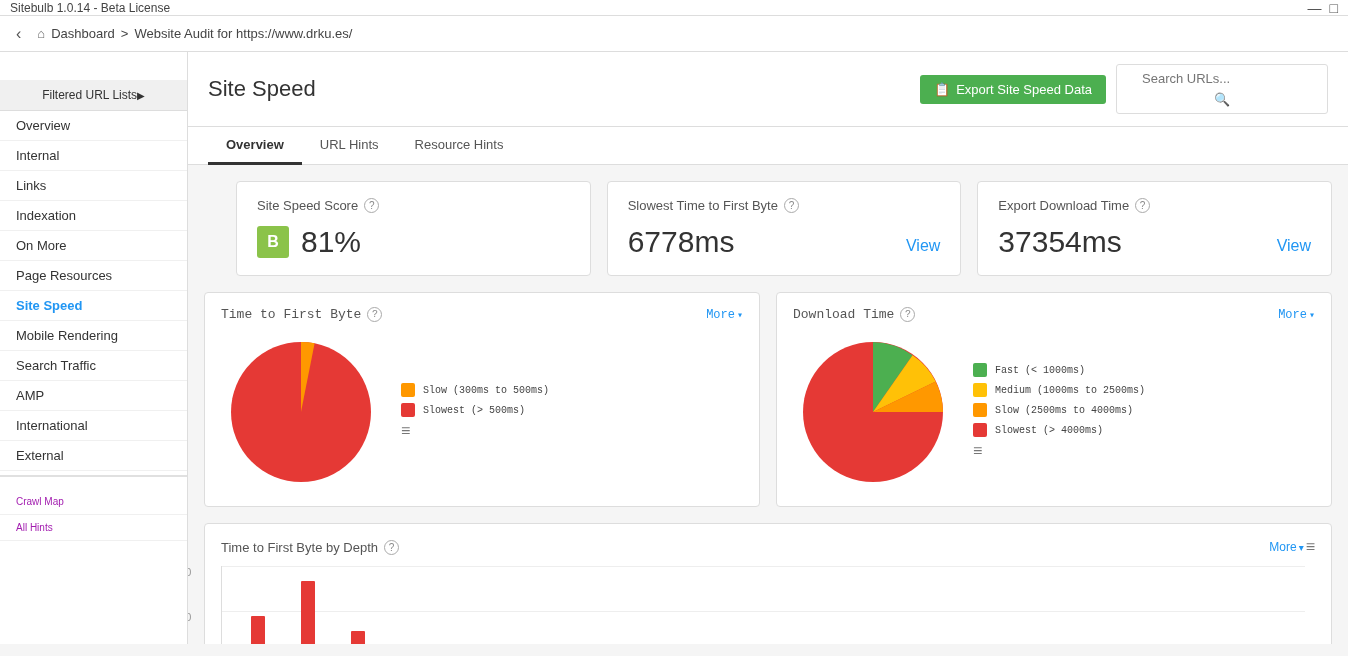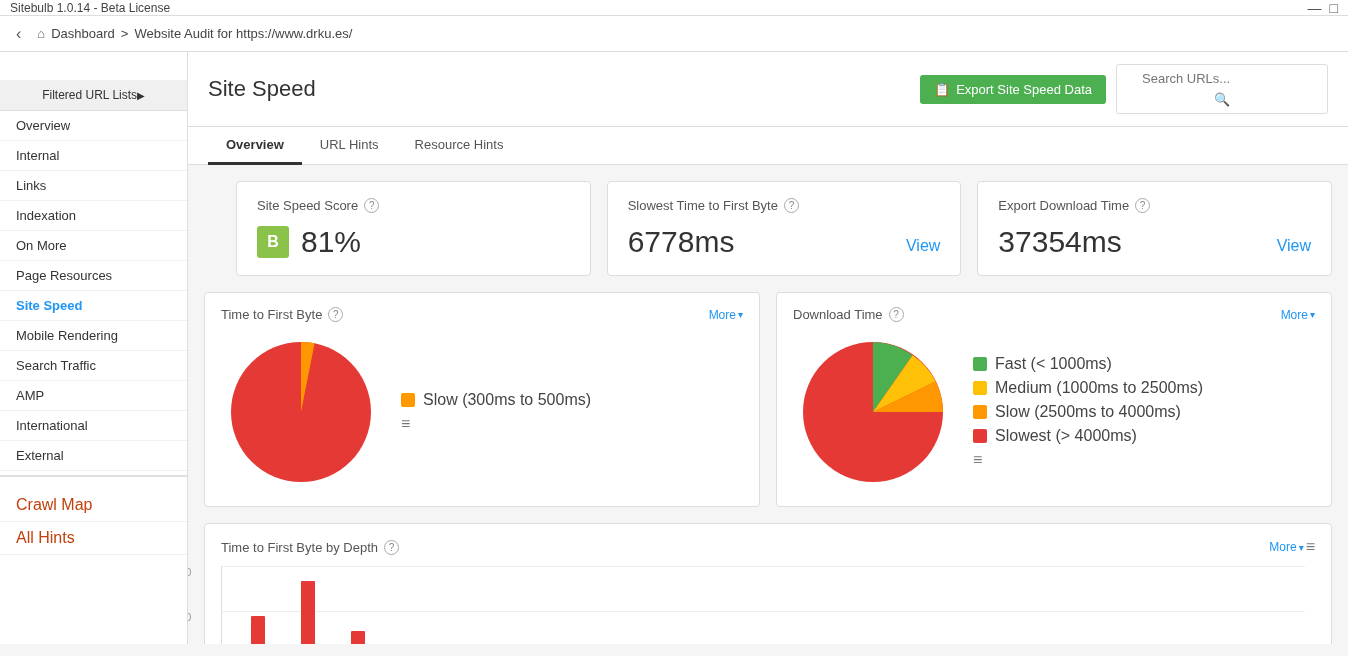--- a/index.html
+++ b/index.html
@@ -62,21 +62,21 @@
     .sidebar-nav li a {
       display: block;
       padding: 7px 16px;
       color: #333;
       text-decoration: none;
       font-size: 13px;
       border-bottom: 1px solid #f0f0f0;
     }
     .sidebar-nav li.active a { color: #2196F3; font-weight: bold; }
     .sidebar-divider { border-top: 2px solid #e0e0e0; margin: 4px 0; }
-    .sidebar-nav li.extra a { color: #c2410c; font-size: 16px; }
+    .sidebar-nav li.extra a { color: #a21caf; font-size: 10px; }
 
     
     .main-content {
       flex: 1;
       overflow-y: auto;
       padding: 0;
       background: #f5f5f5;
     }
 
     
@@ -194,20 +194,21 @@
       display: flex;
       align-items: center;
       justify-content: space-between;
     }
 
     
     .chart-row {
       display: flex;
       gap: 16px;
       margin-bottom: 16px;
+      font-family: Liberation Mono, monospace;
     }
     .chart-card {
       background: #fff;
       border: 1px solid #ddd;
       border-radius: 4px;
       padding: 14px 16px;
       flex: 1;
     }
     .chart-card-header {
       display: flex;
@@ -238,21 +239,21 @@
     }
 
     
     .pie-wrap {
       width: 160px;
       height: 160px;
       flex-shrink: 0;
     }
 
     
-    .legend { font-size: 16px; color: #444; text-align: right; }
+    .legend { font-size: 10px; color: #444; text-align: right; }
     .legend-item {
       display: flex;
       align-items: center;
       gap: 8px;
       margin-bottom: 6px;
     }
     .legend-dot {
       width: 14px;
       height: 14px;
       border-radius: 2px;
@@ -461,20 +462,24 @@
 
                 <path d="M80,80 L80,10 A70,70 0 0,1 93.6,11.2 Z" fill="#FF9800"></path>
 
               </svg>
             </div>
             <div style="flex:1;">
               <div class="legend">
                 <div class="legend-item">
                   <div class="legend-dot" style="background:#FF9800;"></div>
                   <span>Slow (300ms to 500ms)</span>
+                </div>
+                <div class="legend-item">
+                  <div class="legend-dot" style="background:#e53935;"></div>
+                  <span>Slowest (&gt; 500ms)</span>
                 </div>
               </div>
               <span class="hamburger-icon legend-menu">≡</span>
             </div>
           </div>
         </div>
 
         <div class="chart-card">
           <div class="chart-card-header">
             <div class="chart-card-title">

